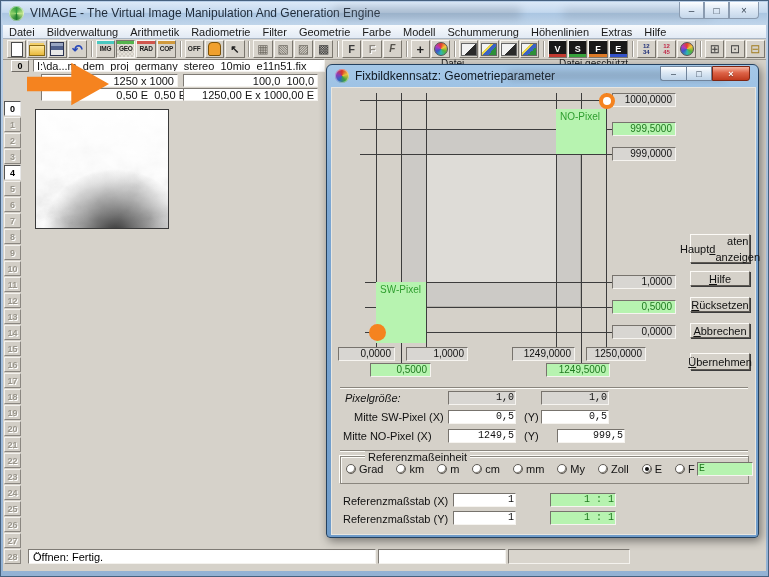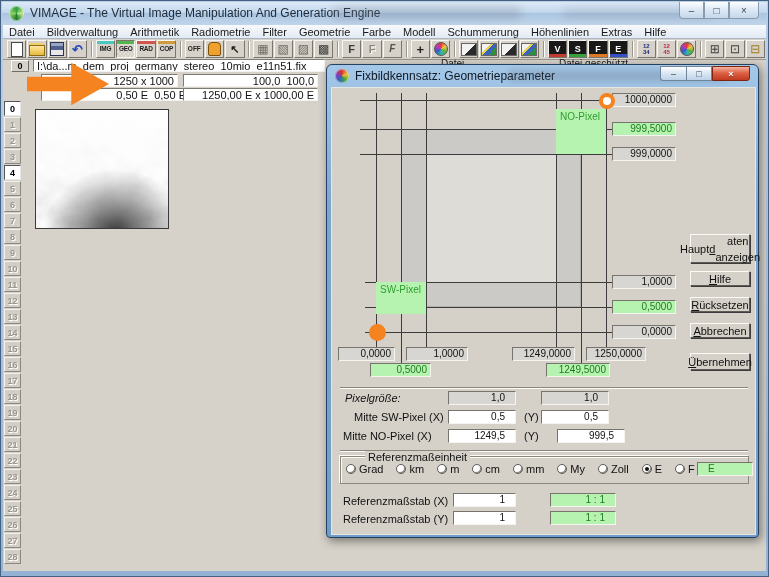--- a/index.html
+++ b/index.html
@@ -137,21 +137,21 @@
 
   .dlg-client { position:absolute; left:4px; top:22px; width:425px; height:448px; background:#d5d1c9;
     border:1px solid #e8e6e0; font-size:11px; color:#111; }
 
   .ln { position:absolute; background:#3c3c3c; }
   .sq { position:absolute; }
   .sq-outer { left:69px; top:41px; width:180px; height:178px; background:#cccac6; border:1px solid #b2b0aa; }
   .sq-inner { left:94px; top:66px; width:130px; height:128px; background:#dedcd7; }
   .px-box { position:absolute; background:#b7f3b0; font-size:10px; color:#2f9e2f; padding:2px 0 0 4px; }
   .no-box { left:224px; top:21px; width:50px; height:45px; }
-  .sw-box { left:44px; top:194px; width:50px; height:32px; }
+  .sw-box { left:44px; top:194px; width:50px; height:61px; }
   .marker-ring { position:absolute; left:267px; top:5px; width:16px; height:16px; border-radius:50%;
     border:4px solid #f5831f; background:#fff; z-index:3; }
   .marker-dot { position:absolute; left:37px; top:236px; width:17px; height:17px; border-radius:50%;
     background:#f5831f; z-index:3; }
 
   .dfield { position:absolute; height:14px; background:#d8d6d2; border:1px solid;
     border-color:#77736d #f6f4f0 #f6f4f0 #77736d; font-size:10px; text-align:right; padding:0 3px; white-space:pre; }
   .dfield.green { background:#b7f3b0; color:#1f7a1f; }
   .rf { left:280px; width:64px; }
   .rf1 { top:5px; } .rf2 { top:34px; } .rf3 { top:59px; }
@@ -168,21 +168,21 @@
     font-size:11px; display:flex; align-items:center; justify-content:center; text-align:center; line-height:16px; }
   .btn-haupt { top:146px; height:29px; } .btn-hilfe { top:183px; height:15px; }
   .btn-rueck { top:209px; height:15px; } .btn-abbr { top:235px; height:15px; }
   .btn-ueber { top:265px; height:17px; }
 
   .hsep { position:absolute; left:8px; width:408px; height:2px; border-top:1px solid #8a867e; border-bottom:1px solid #fdfcf8; }
   .sep1 { top:299px; } .sep2 { top:362px; }
 
   .lbl { position:absolute; font-size:11px; white-space:nowrap; }
   .ifield { position:absolute; height:14px; border:1px solid; border-color:#77736d #f6f4f0 #f6f4f0 #77736d;
-    background:#fff; font-size:10px; text-align:right; padding:0 10px; }
+    background:#fff; font-size:10px; text-align:right; padding:0 1px;font-family:Liberation Mono, monospace; }
   .ifield.gray { background:#d8d6d2; }
   .ifield.green { background:#b7f3b0; color:#1f7a1f; }
   .pg-l { left:13px; top:304px;font-style:italic; } .pg-x { left:116px; top:303px; width:68px; } .pg-y { left:209px; top:303px; width:68px; }
   .sw-l { left:2px; top:323px;padding-left:20px; } .sw-x { left:116px; top:322px; width:68px; } .sw-ylbl { left:192px; top:323px; } .sw-y { left:209px; top:322px; width:68px; }
   .no-l { left:11px; top:342px; } .no-x { left:116px; top:341px; width:68px; } .no-ylbl { left:192px; top:342px; } .no-y { left:209px; top:341px; width:68px;margin-left:16px; }
 
   .groupbox { position:absolute; left:8px; top:368px; width:409px; height:28px;
     border:1px solid #8a867e; box-shadow:1px 1px 0 #fdfcf8 inset, -1px -1px 0 #fdfcf8; }
   .groupbox-title { position:absolute; left:8px; top:-6px; background:#d5d1c9; padding:0 3px; font-size:11px;margin-left:16px; }
   .radio-row { position:absolute; left:5px; top:6px; display:flex; align-items:center; }
@@ -429,20 +429,25 @@
             <stop offset="1" stop-color="#555555" stop-opacity="0"></stop>
           </radialGradient>
         </defs>
         <rect width="132" height="118" fill="#ffffff"></rect>
         <rect width="132" height="118" filter="url(#terrain-noise)" opacity="0.75"></rect>
         <rect width="132" height="118" fill="url(#fade-top)"></rect>
         <rect width="132" height="118" fill="url(#dark-ridge)"></rect>
       </svg>
     </div>
 
+    <div class="statusbar" data-name="status-bar">
+      <div class="status-field sfA" data-name="status-message-field">Öffnen: Fertig.</div>
+      <div class="status-field sfB" data-name="status-field-middle"></div>
+      <div class="status-field sfC" data-name="status-field-right"></div>
+    </div>
   </div>
 
   <div class="arrow-annotation" data-name="orange-arrow-annotation"></div>
 
   <div class="dialog" data-name="fixbildkennsatz-dialog">
     <div class="dlg-titlebar" data-name="dialog-titlebar">
       <span class="dlg-icon" data-name="dialog-app-icon"></span>
       <span class="dlg-title" data-name="dialog-title">Fixbildkennsatz: Geometrieparameter</span>
       <span class="dlg-smudge" data-name="dialog-titlebar-reflection"></span>
       <div class="dlg-controls" data-name="dialog-window-controls">

